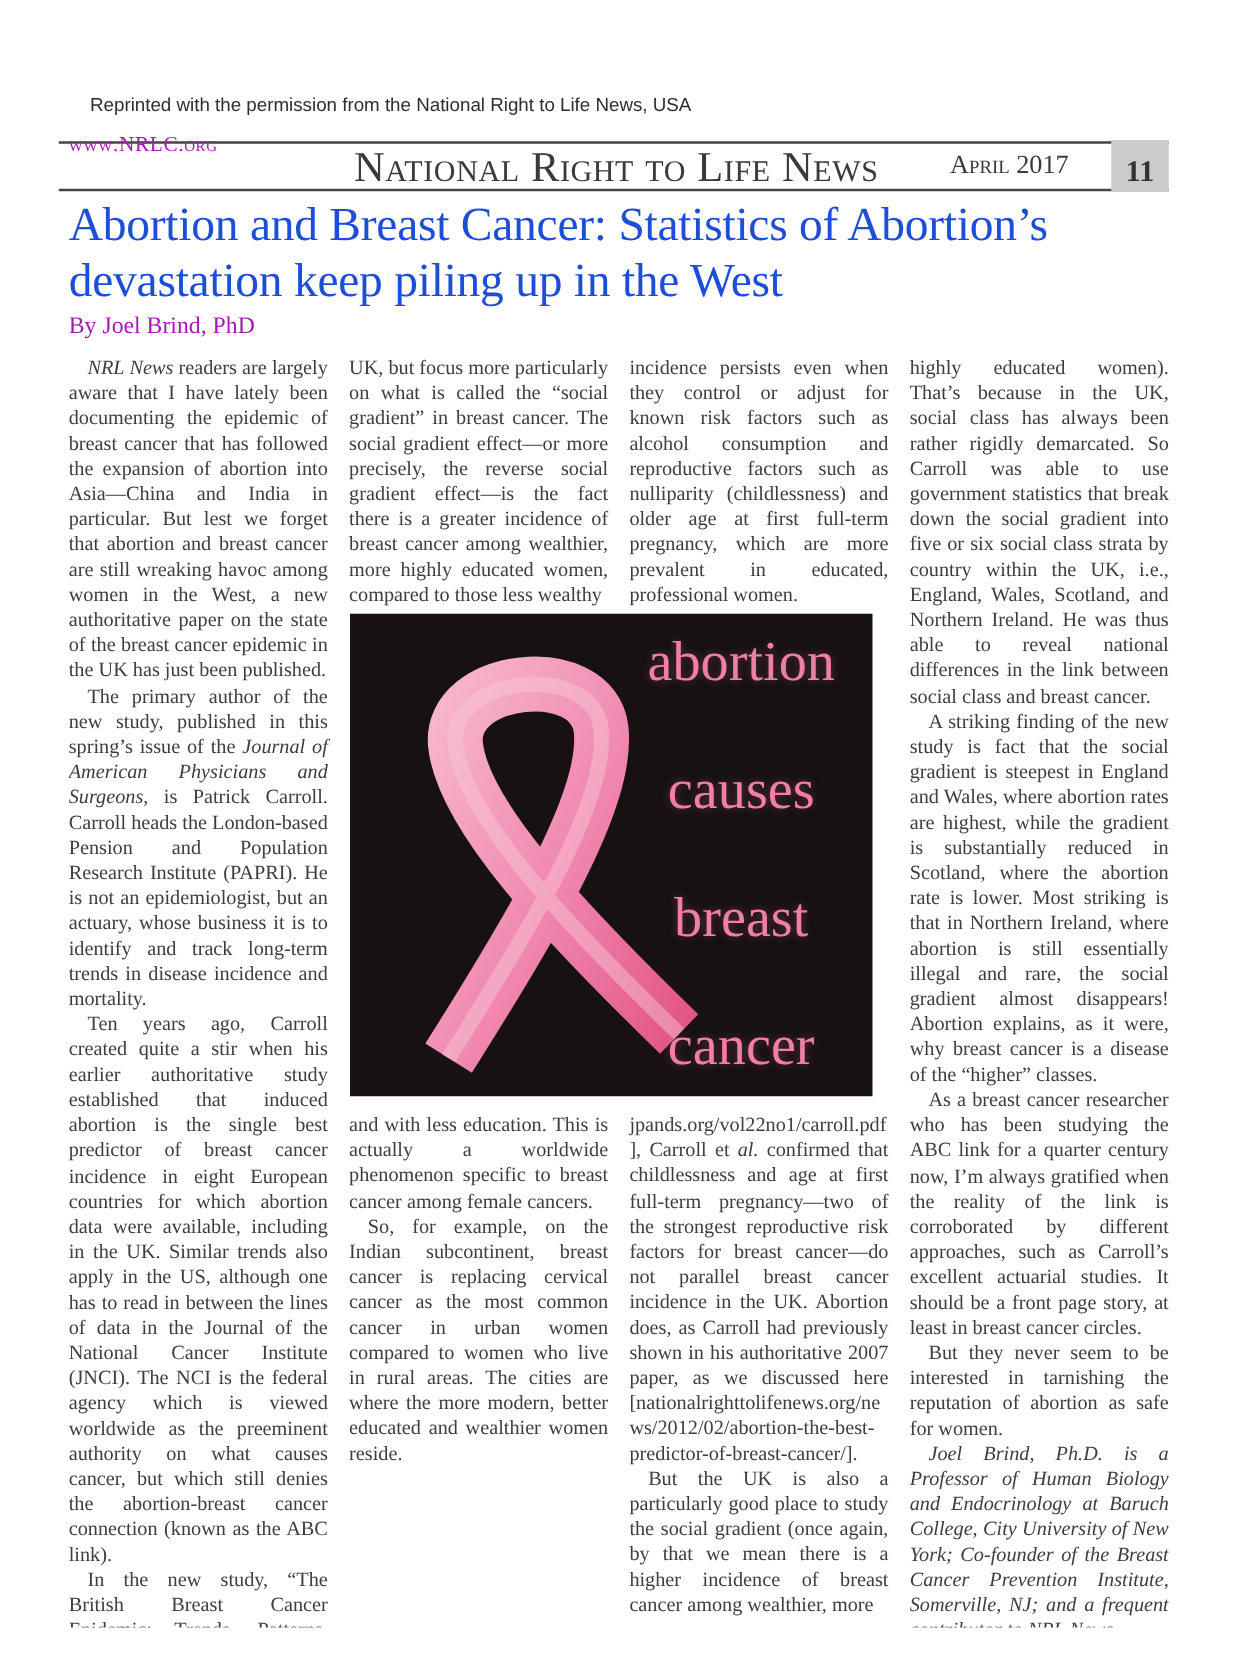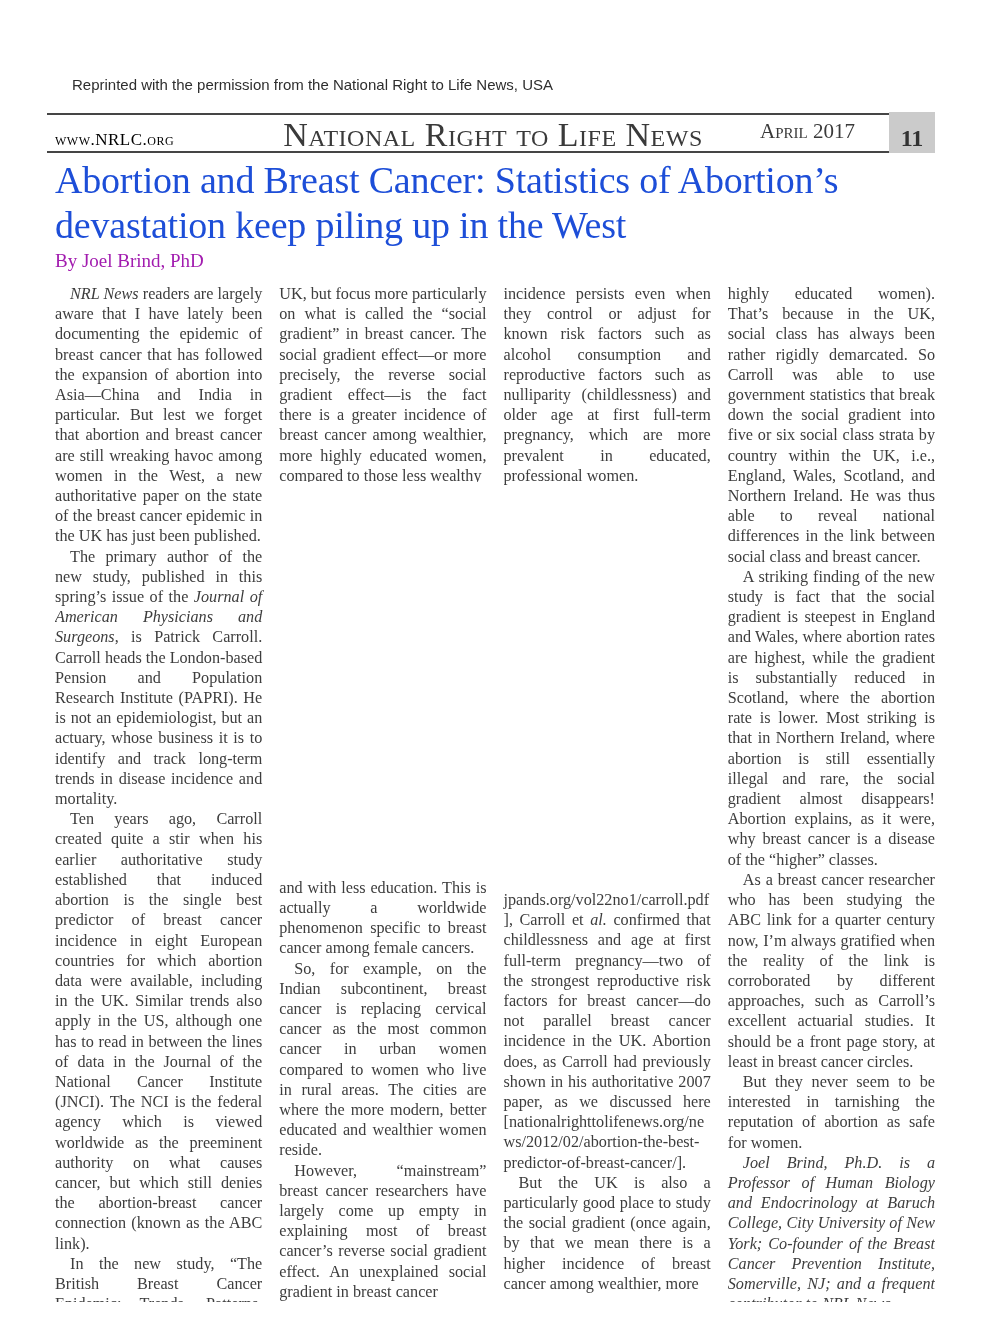--- a/index.html
+++ b/index.html
@@ -4,21 +4,21 @@
 <style>
   html,body{margin:0;padding:0;background:#ffffff;}
   .page{position:relative;width:986px;height:1325px;background:#ffffff;overflow:hidden;
         font-family:"Liberation Serif",serif;color:#3d3d3d;border-radius:15px;}
   .reprint{position:absolute;left:72px;top:76px;font-family:"Liberation Sans",sans-serif;
            font-size:15px;color:#2e2e2e;}
   .rule{position:absolute;left:47px;width:888px;height:2px;background:#454545;}
   .rule-top{top:113px;}
   .rule-bottom{top:151px;}
   .sc{font-variant:small-caps;}
-  .mast-site{position:absolute;left:55px;top:130px;font-size:17px;letter-spacing:0.5px;color:#000000;}
+  .mast-site{position:absolute;left:55px;top:106px;font-size:17px;letter-spacing:0.5px;color:#a21caf;}
   .mast-title{position:absolute;left:0;right:0;top:116px;text-align:center;font-size:34px;
               letter-spacing:0.5px;color:#3a3a3a;}
   .mast-date{position:absolute;right:131px;top:119px;font-size:21px;color:#3a3a3a;}
   .pagenum-box{position:absolute;left:889px;top:112px;width:46px;height:41px;background:#cbcbcb;
                display:flex;align-items:center;justify-content:center;}
   .pagenum-box span{font-size:24px;font-weight:bold;color:#333333;margin-top:12px;}
   h1.headline{position:absolute;left:55px;top:158px;width:884px;margin:0;font-weight:400;
               font-size:38px;line-height:45px;color:#1d4ed8;letter-spacing:-0.2px;}
   .byline{position:absolute;left:55px;top:250px;font-size:19px;color:#a21caf;}
   .article{position:absolute;left:55px;top:284px;width:880px;height:1018px;display:flex;gap:17px;
@@ -69,21 +69,20 @@
     </div>
 
     <div class="col">
       <div class="seg-top">
         <p class="noind">UK, but focus more particularly on what is called the “social gradient” in breast cancer. The social gradient effect—or more precisely, the reverse social gradient effect—is the fact there is a greater incidence of breast cancer among wealthier, more highly educated women, compared to those less wealthy</p>
       </div>
       <div class="img-gap"></div>
       <div class="seg-bottom">
         <p class="noind">and with less education. This is actually a worldwide phenomenon specific to breast cancer among female cancers.</p>
         <p>So, for example, on the Indian subcontinent, breast cancer is replacing cervical cancer as the most common cancer in urban women compared to women who live in rural areas. The cities are where the more modern, better educated and wealthier women reside.</p>
-        <p>However, “mainstream” breast cancer researchers have largely come up empty in explaining most of breast cancer’s reverse social gradient effect. An unexplained social gradient in breast cancer</p>
       </div>
     </div>
 
     <div class="col">
       <div class="seg-top">
         <p class="noind">incidence persists even when they control or adjust for known risk factors such as alcohol consumption and reproductive factors such as nulliparity (childlessness) and older age at first full-term pregnancy, which are more prevalent in educated, professional women.</p>
 
       </div>
       <div class="img-gap"></div>
       <div class="seg-bottom">
@@ -95,15 +94,36 @@
     <div class="col">
       <p class="noind">highly educated women). That’s because in the UK, social class has always been rather rigidly demarcated. So Carroll was able to use government statistics that break down the social gradient into five or six social class strata by country within the UK, i.e., England, Wales, Scotland, and Northern Ireland. He was thus able to reveal national differences in the link between social class and breast cancer.</p>
       <p>A striking finding of the new study is fact that the social gradient is steepest in England and Wales, where abortion rates are highest, while the gradient is substantially reduced in Scotland, where the abortion rate is lower. Most striking is that in Northern Ireland, where abortion is still essentially illegal and rare, the social gradient almost disappears! Abortion explains, as it were, why breast cancer is a disease of the “higher” classes.</p>
       <p>As a breast cancer researcher who has been studying the ABC link for a quarter century now, I’m always gratified when the reality of the link is corroborated by different approaches, such as Carroll’s excellent actuarial studies. It should be a front page story, at least in breast cancer circles.</p>
       <p>But they never seem to be interested in tarnishing the reputation of abortion as safe for women.</p>
       <div class="bio">
         <p>Joel Brind, Ph.D. is a Professor of Human Biology and Endocrinology at Baruch College, City University of New York; Co-founder of the Breast Cancer Prevention Institute, Somerville, NJ; and a frequent contributor to NRL News.</p>
       </div>
     </div>
 
+    <div class="photo">
+      <svg class="ribbon-svg" viewBox="0 0 220 300" preserveAspectRatio="xMidYMid meet">
+        <defs>
+          <linearGradient id="rg" x1="0" y1="0" x2="1" y2="1">
+            <stop offset="0" stop-color="#f8bcd1"></stop>
+            <stop offset="0.55" stop-color="#f087af"></stop>
+            <stop offset="1" stop-color="#e25687"></stop>
+          </linearGradient>
+        </defs>
+        <g transform="rotate(-6 110 150)">
+          <path d="M34,276 C100,192 156,118 156,72 C156,26 60,26 60,72 C60,118 116,192 186,276" fill="none" stroke="url(#rg)" stroke-width="36"></path>
+          <path d="M34,276 C100,192 156,118 156,72 C156,26 60,26 60,72 C60,118 116,192 186,276" fill="none" stroke="#f9c9da" stroke-width="10" opacity="0.45"></path>
+        </g>
+      </svg>
+      <div class="photo-words">
+        <span>abortion</span>
+        <span>causes</span>
+        <span>breast</span>
+        <span>cancer</span>
+      </div>
+    </div>
 
   </div>
 </div>
 
 </body></html>

